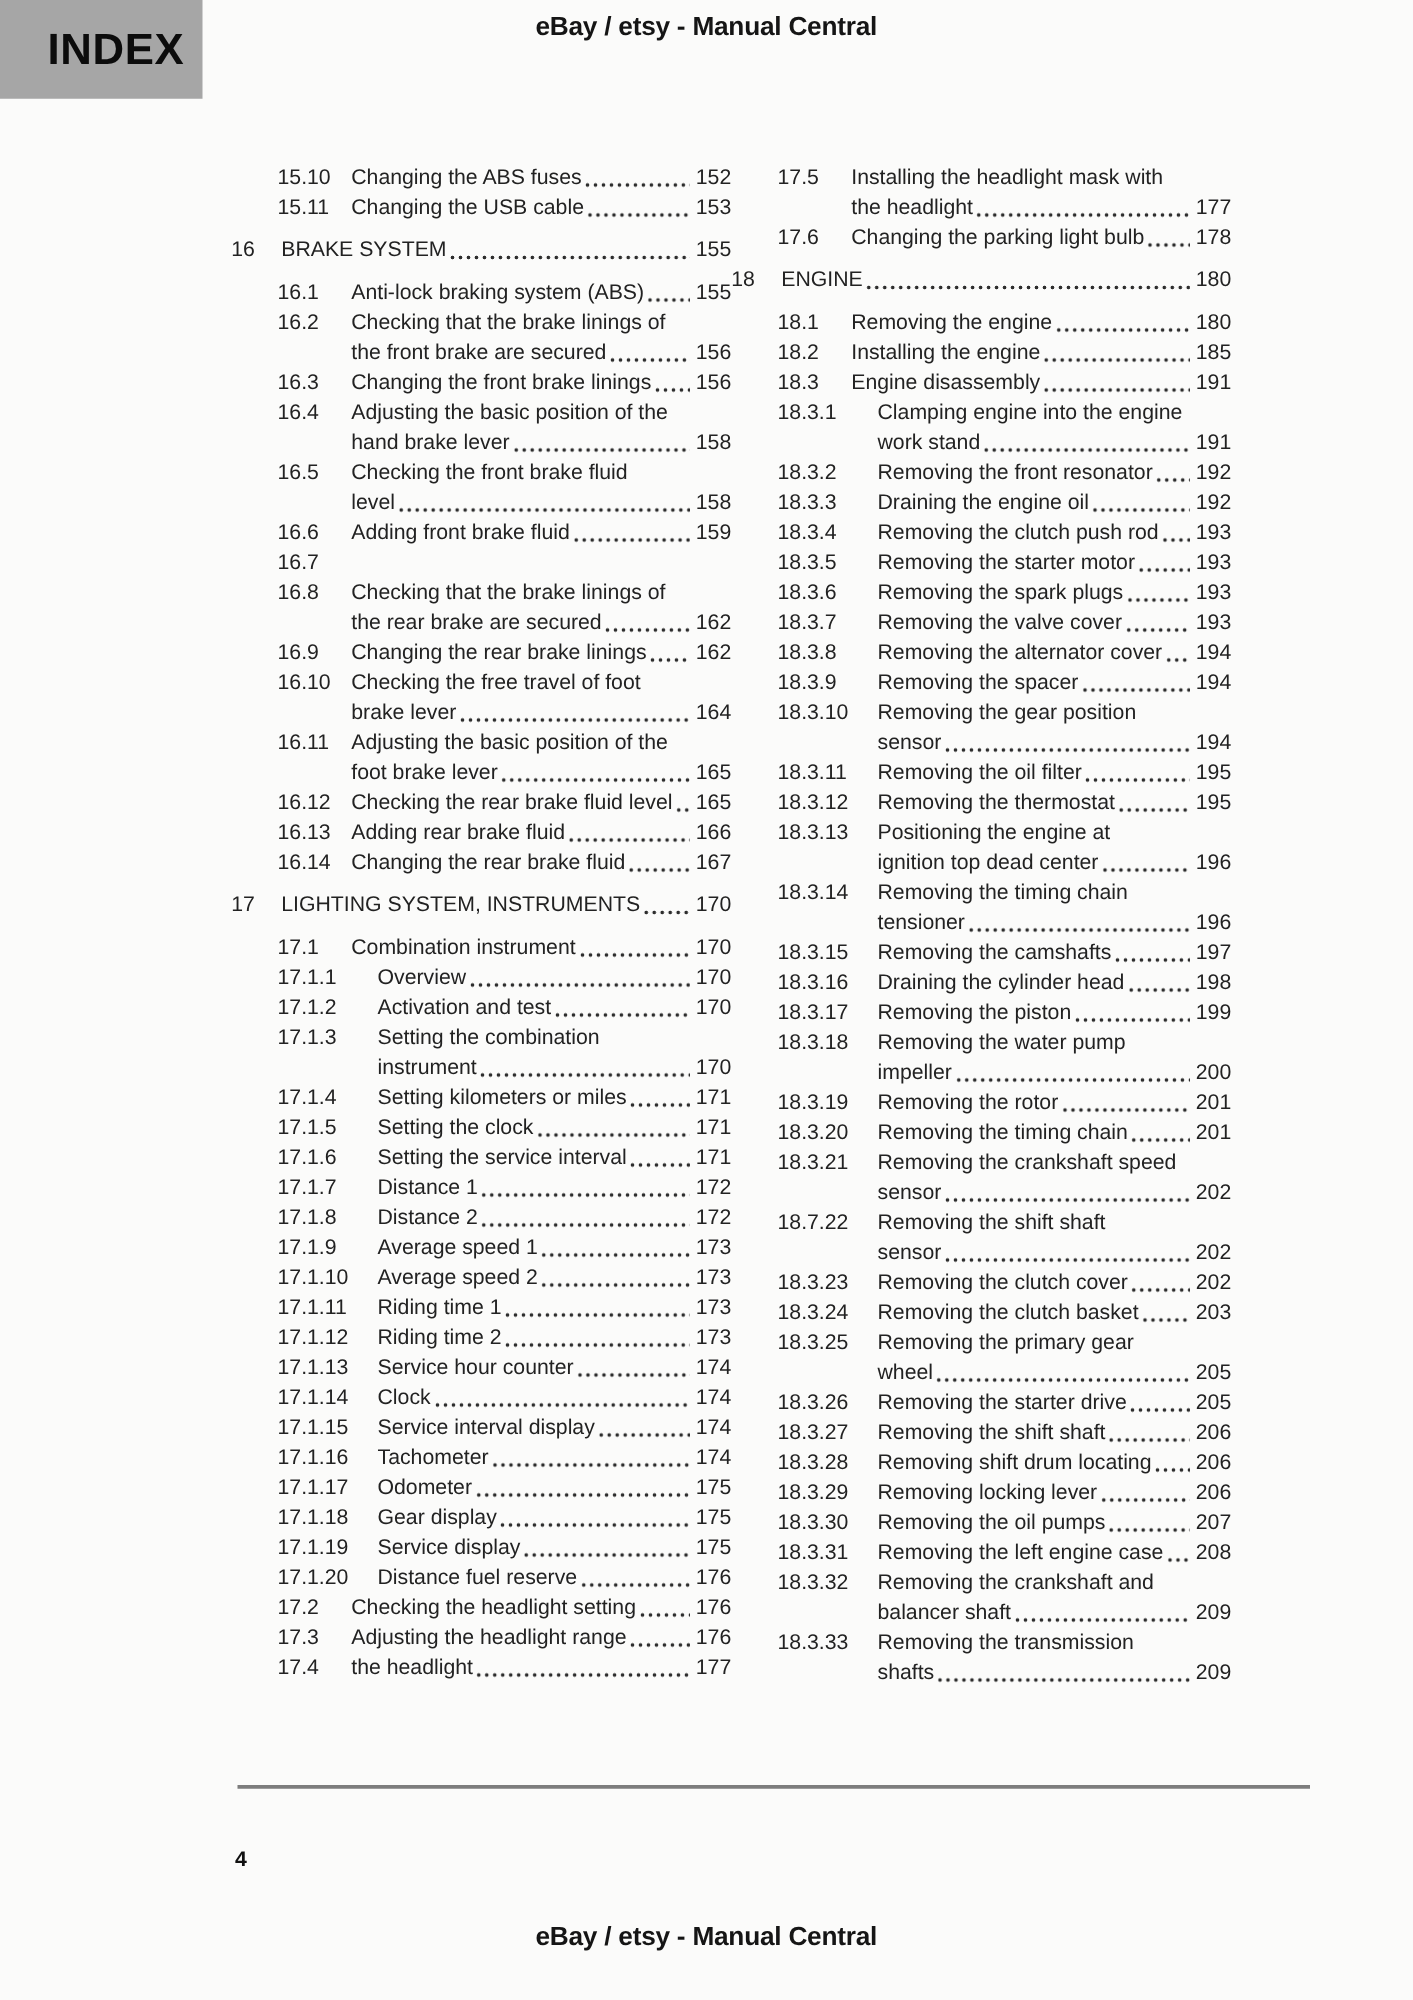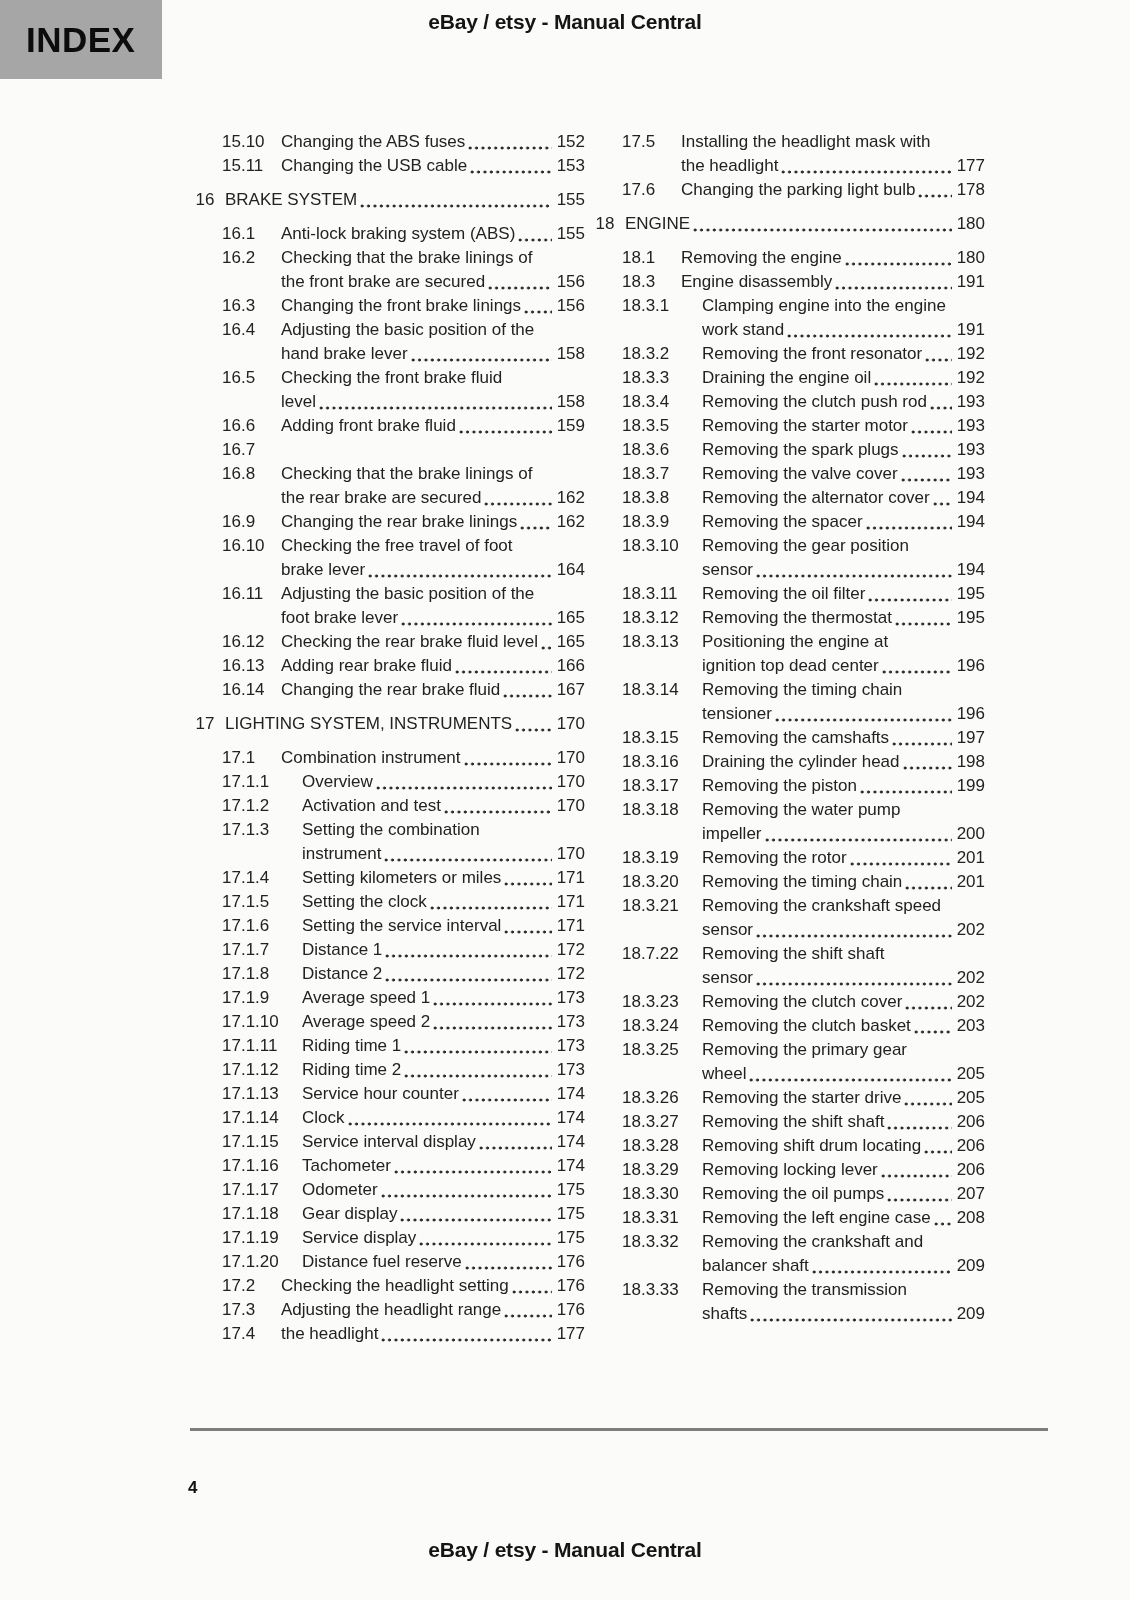--- a/index.html
+++ b/index.html
@@ -8,35 +8,35 @@
     background:#fbfbfa; color:#1f1f1f;
     font-family:"Liberation Sans", sans-serif;
     overflow:hidden;
   }
   .index-box {
     position:absolute; left:0; top:0; width:162px; height:79px;
     background:#a6a6a6; display:flex; align-items:center;
   }
   .index-box .index-label {
     font-weight:bold; font-size:35px; color:#0c0c0c;
-    padding-left:26px; letter-spacing:0.5px;
+    padding-left:26px; letter-spacing:0.5px;margin-left:12px;
   }
   .header-title {
     position:absolute; top:10px; left:0; width:100%;
     text-align:center; font-size:21px; font-weight:600;
     color:#151515; letter-spacing:-0.2px;
   }
   .columns {
     position:absolute; top:130px; left:185px; width:830px;
     display:flex; 
   }
   .col { width:400px; flex:0 0 400px; }
   .entry { display:flex; font-size:17px; line-height:24px; color:#222; }
   .entry .num { flex:0 0 auto; }
-  .entry.section { margin:10px 0;text-align:center; }
+  .entry.section { margin:10px 0; }
   .entry.section .num { margin-left:0; width:40px; }
   .entry.sub .num { margin-left:37px; width:59px; }
   .entry.subsub .num { margin-left:37px; width:80px; }
   .entry .body { flex:1 1 auto; min-width:0; }
   .lastline { display:flex; }
   .lastline .t { flex:0 1 auto; }
   .lastline .dots {
     flex:1 1 auto; min-width:10px; height:4px;
     align-self:flex-end; margin:0 2px 4px 3px;
     background-image:radial-gradient(circle at 2px 2px, #2d2d2d 1.35px, transparent 1.7px);
@@ -525,20 +525,30 @@
         <span class="num">18.1</span>
         <div class="body">
           <div class="lastline">
             <span class="t">Removing the engine</span>
             <span class="dots"></span>
             <span class="pg">180</span>
           </div>
         </div>
       </div>
       <div class="entry sub">
+        <span class="num">18.2</span>
+        <div class="body">
+          <div class="lastline">
+            <span class="t">Installing the engine</span>
+            <span class="dots"></span>
+            <span class="pg">185</span>
+          </div>
+        </div>
+      </div>
+      <div class="entry sub">
         <span class="num">18.3</span>
         <div class="body">
           <div class="lastline">
             <span class="t">Engine disassembly</span>
             <span class="dots"></span>
             <span class="pg">191</span>
           </div>
         </div>
       </div>
       <div class="entry subsub">

